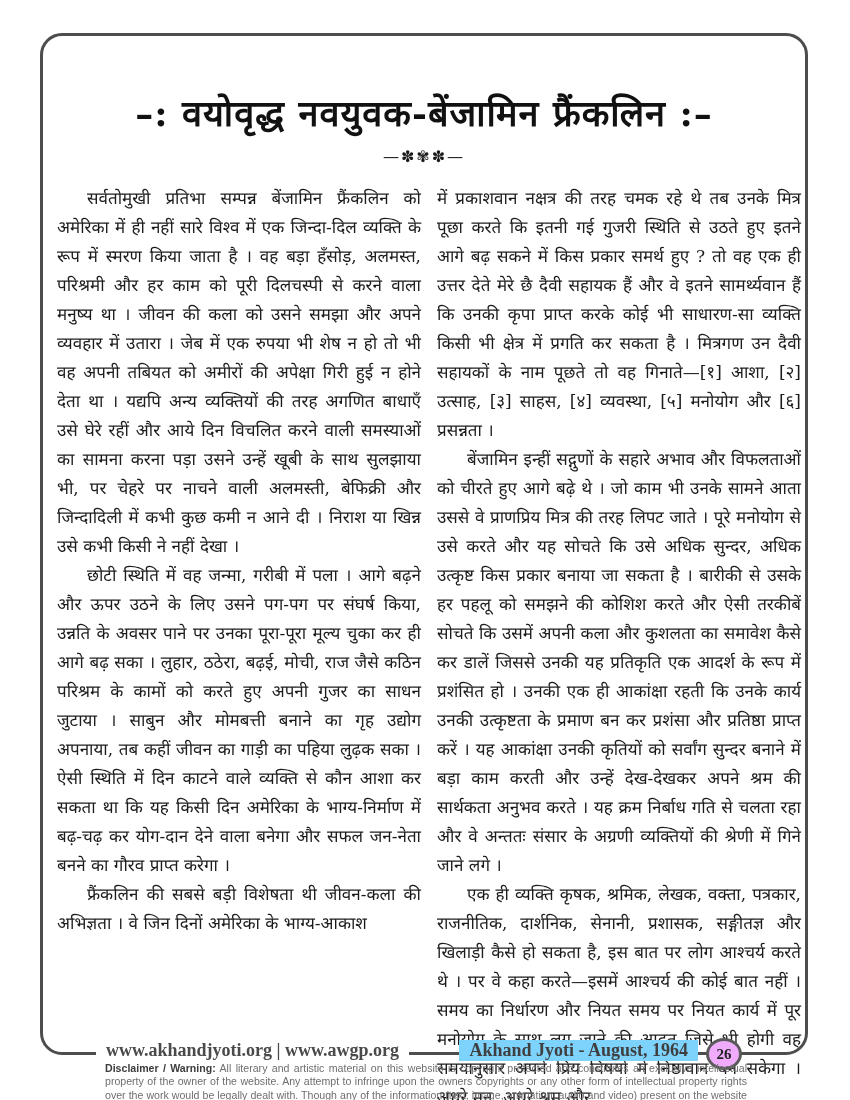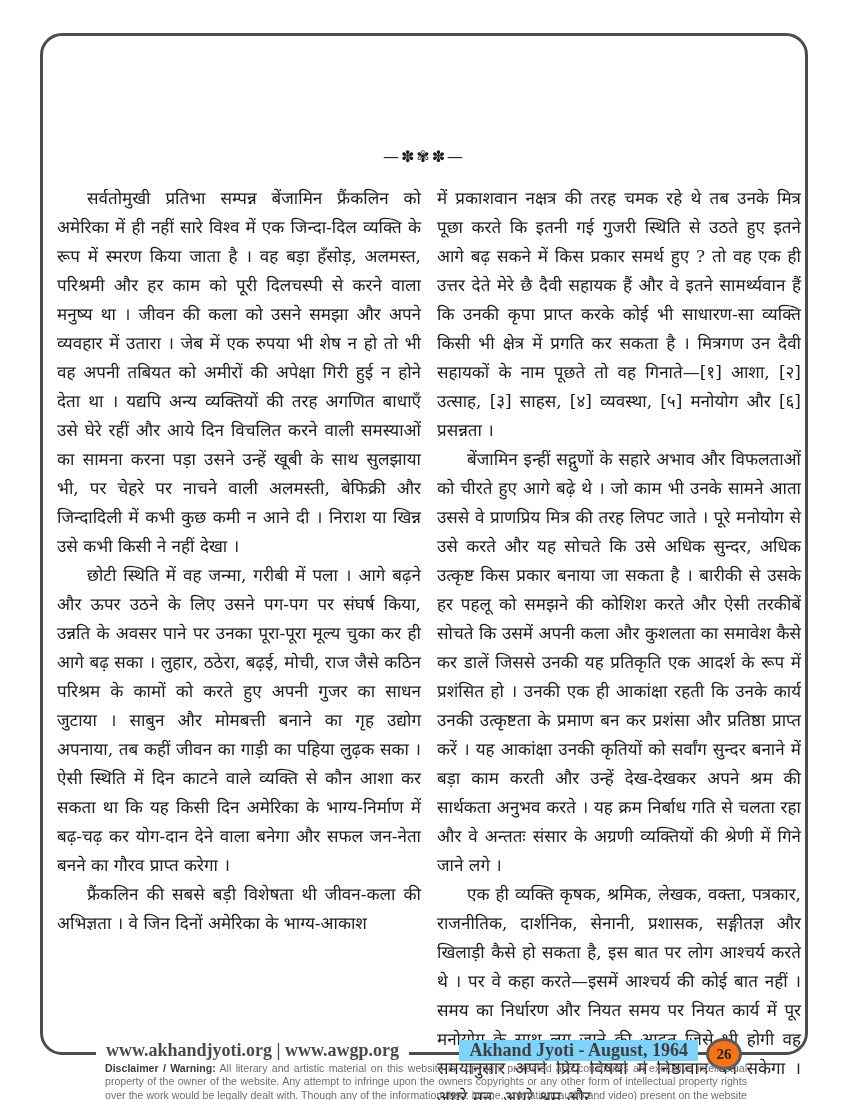--- a/index.html
+++ b/index.html
@@ -105,21 +105,21 @@
     white-space: nowrap;
     text-align: center;
   }
   .page-number {
     position: absolute;
     right: 108px;
     top: 2px;
     width: 30px;
     height: 26px;
     box-sizing: content-box;
-    background: #f97316;
+    background: #f0abfc;
     border: 3px solid #5a5a5a;
     border-radius: 50%;
     text-align: center;
     line-height: 26px;
     font-size: 15px;
     font-weight: bold;
     color: #222222;
   }
   .disclaimer {
     position: absolute;
@@ -134,20 +134,21 @@
   }
   .disclaimer b { color: #3c3c3c; }
 </style>
 </head>
 <body>
 
 <div class="page">
 
   <div class="frame"></div>
 
+  <div class="page-title">–: वयोवृद्ध नवयुवक-बेंजामिन फ्रैंकलिन :–</div>
 
   <div class="divider">—✽✾✽—</div>
 
   <div class="columns">
     <div class="column">
       <p class="para indent">सर्वतोमुखी प्रतिभा सम्पन्न बेंजामिन फ्रैंकलिन को अमेरिका में ही नहीं सारे विश्व में एक जिन्दा-दिल व्यक्ति के रूप में स्मरण किया जाता है । वह बड़ा हँसोड़, अलमस्त, परिश्रमी और हर काम को पूरी दिलचस्पी से करने वाला मनुष्य था । जीवन की कला को उसने समझा और अपने व्यवहार में उतारा । जेब में एक रुपया भी शेष न हो तो भी वह अपनी तबियत को अमीरों की अपेक्षा गिरी हुई न होने देता था । यद्यपि अन्य व्यक्तियों की तरह अगणित बाधाएँ उसे घेरे रहीं और आये दिन विचलित करने वाली समस्याओं का सामना करना पड़ा उसने उन्हें खूबी के साथ सुलझाया भी, पर चेहरे पर नाचने वाली अलमस्ती, बेफिक्री और जिन्दादिली में कभी कुछ कमी न आने दी । निराश या खिन्न उसे कभी किसी ने नहीं देखा ।</p>
       <p class="para indent">छोटी स्थिति में वह जन्मा, गरीबी में पला । आगे बढ़ने और ऊपर उठने के लिए उसने पग-पग पर संघर्ष किया, उन्नति के अवसर पाने पर उनका पूरा-पूरा मूल्य चुका कर ही आगे बढ़ सका । लुहार, ठठेरा, बढ़ई, मोची, राज जैसे कठिन परिश्रम के कामों को करते हुए अपनी गुजर का साधन जुटाया । साबुन और मोमबत्ती बनाने का गृह उद्योग अपनाया, तब कहीं जीवन का गाड़ी का पहिया लुढ़क सका । ऐसी स्थिति में दिन काटने वाले व्यक्ति से कौन आशा कर सकता था कि यह किसी दिन अमेरिका के भाग्य-निर्माण में बढ़-चढ़ कर योग-दान देने वाला बनेगा और सफल जन-नेता बनने का गौरव प्राप्त करेगा ।</p>
       <p class="para indent">फ्रैंकलिन की सबसे बड़ी विशेषता थी जीवन-कला की अभिज्ञता । वे जिन दिनों अमेरिका के भाग्य-आकाश</p>
     </div>
     <div class="column">

